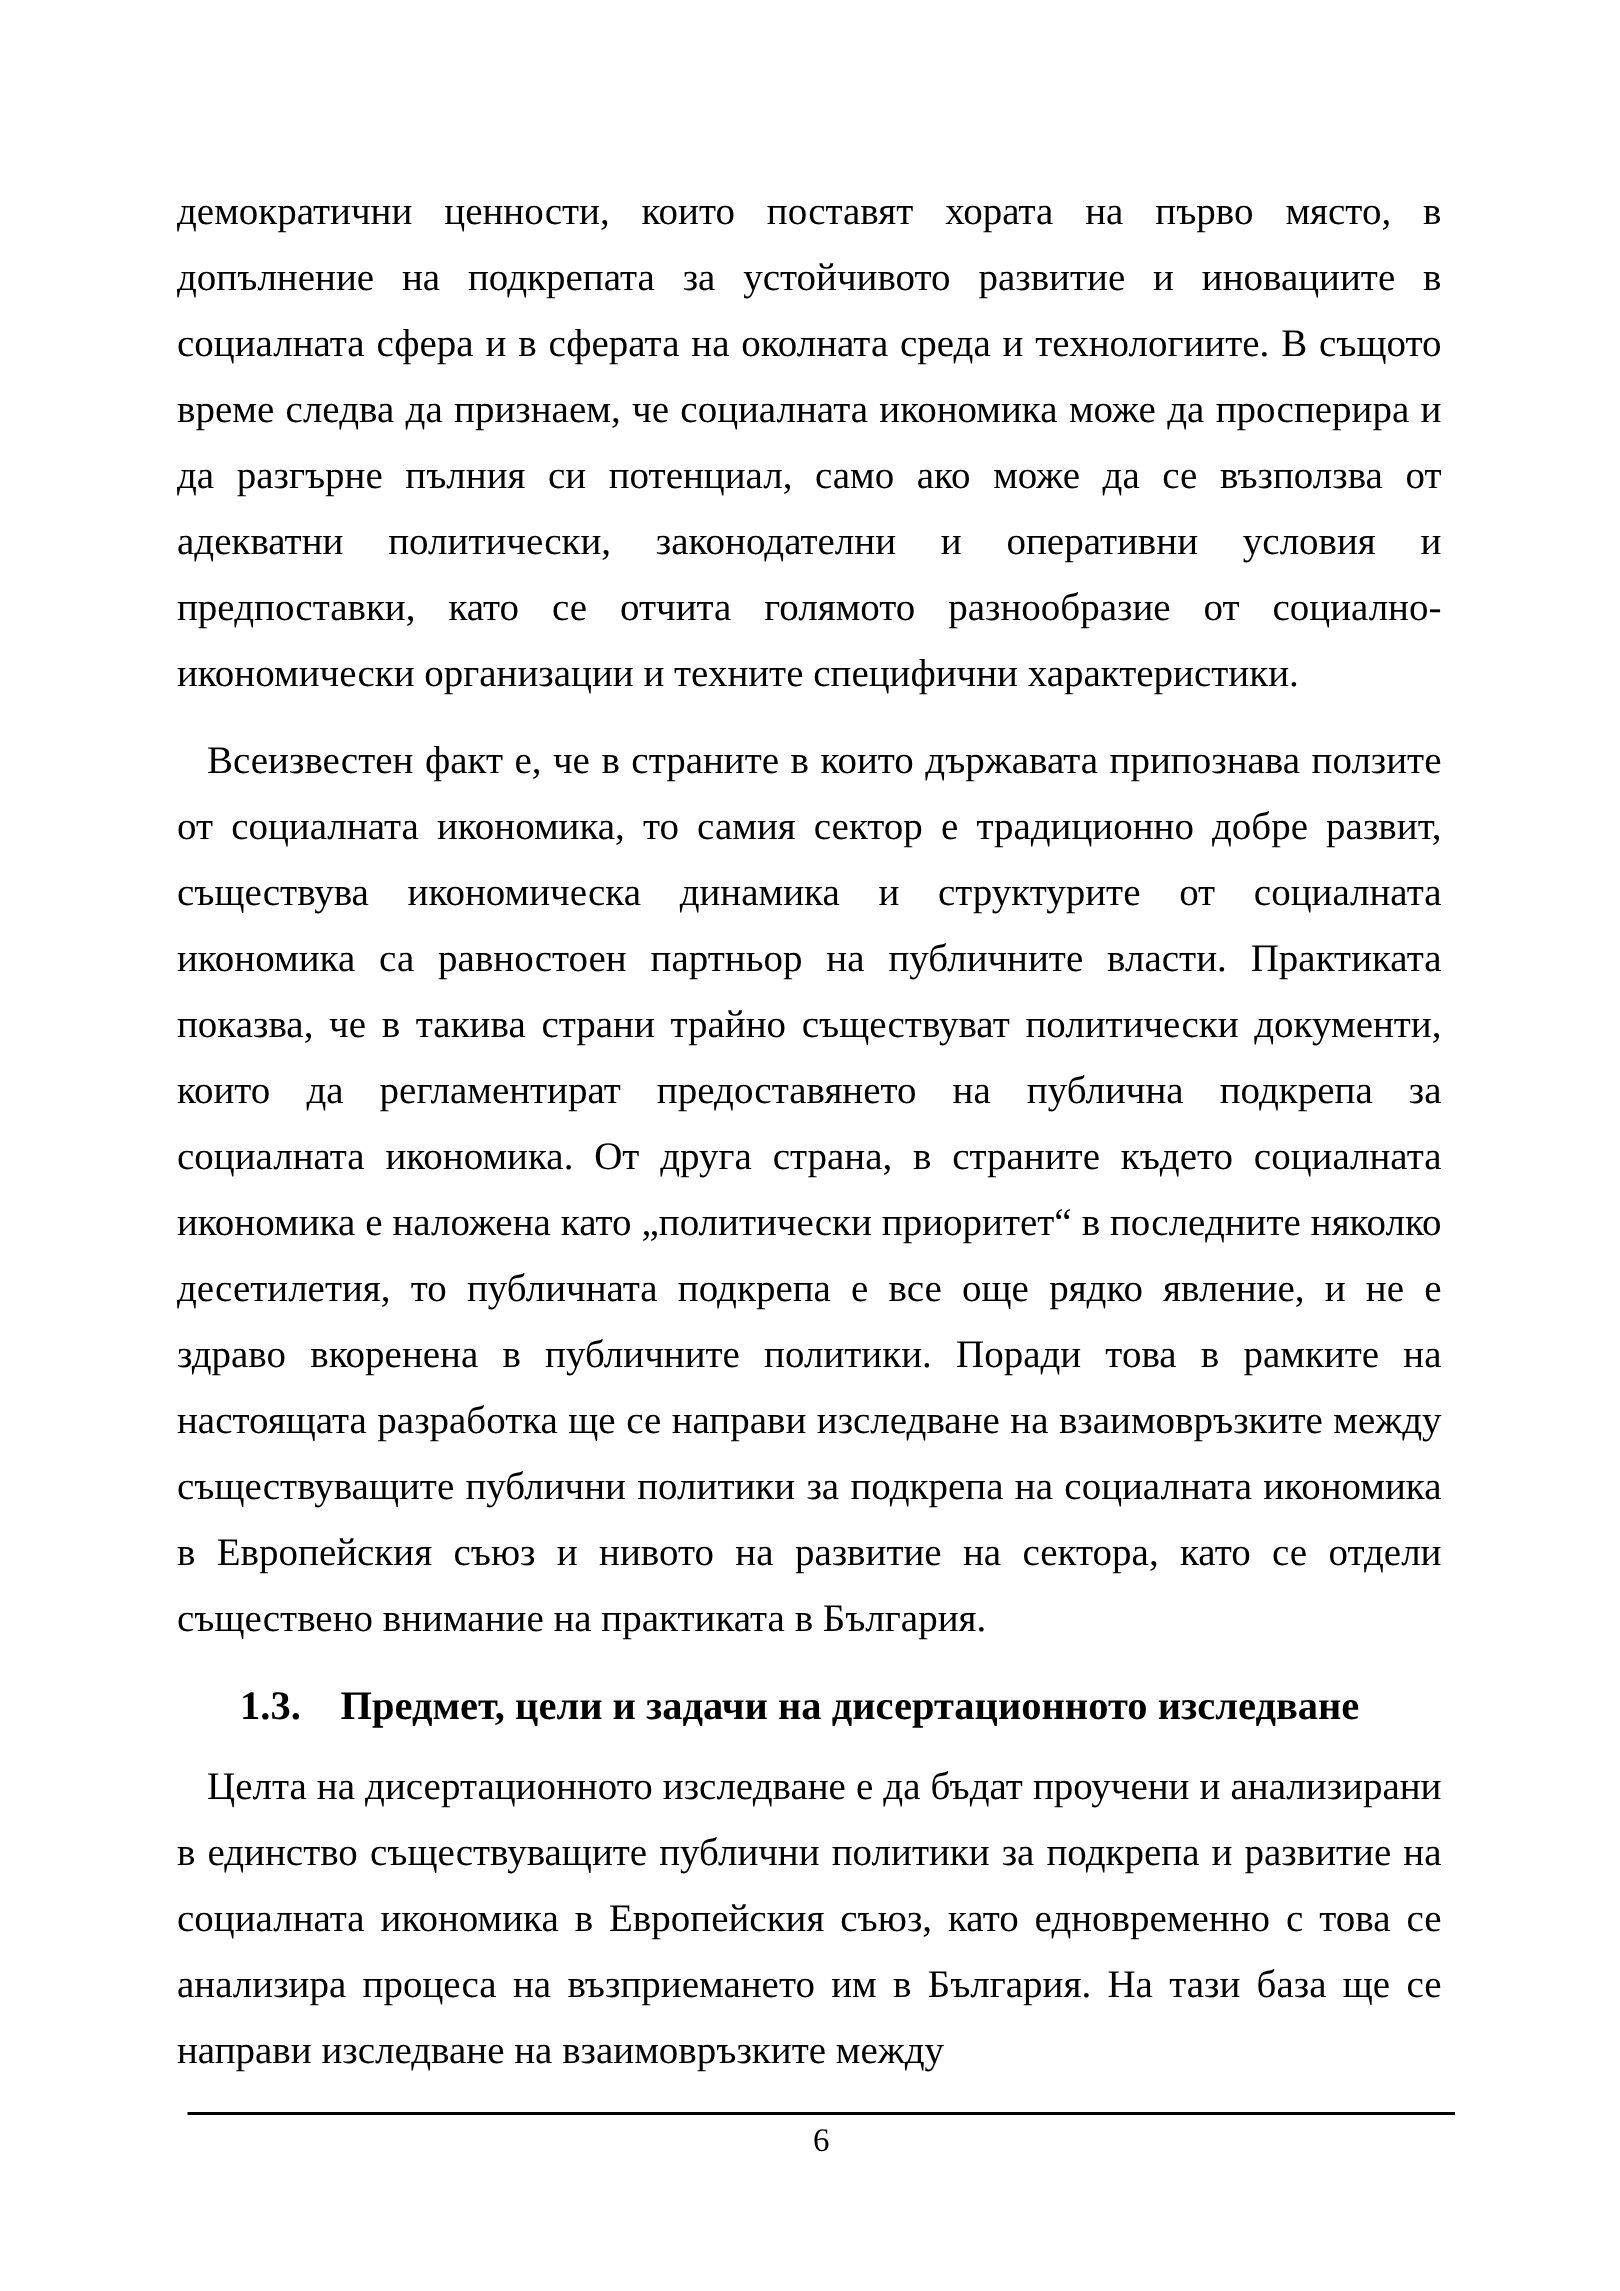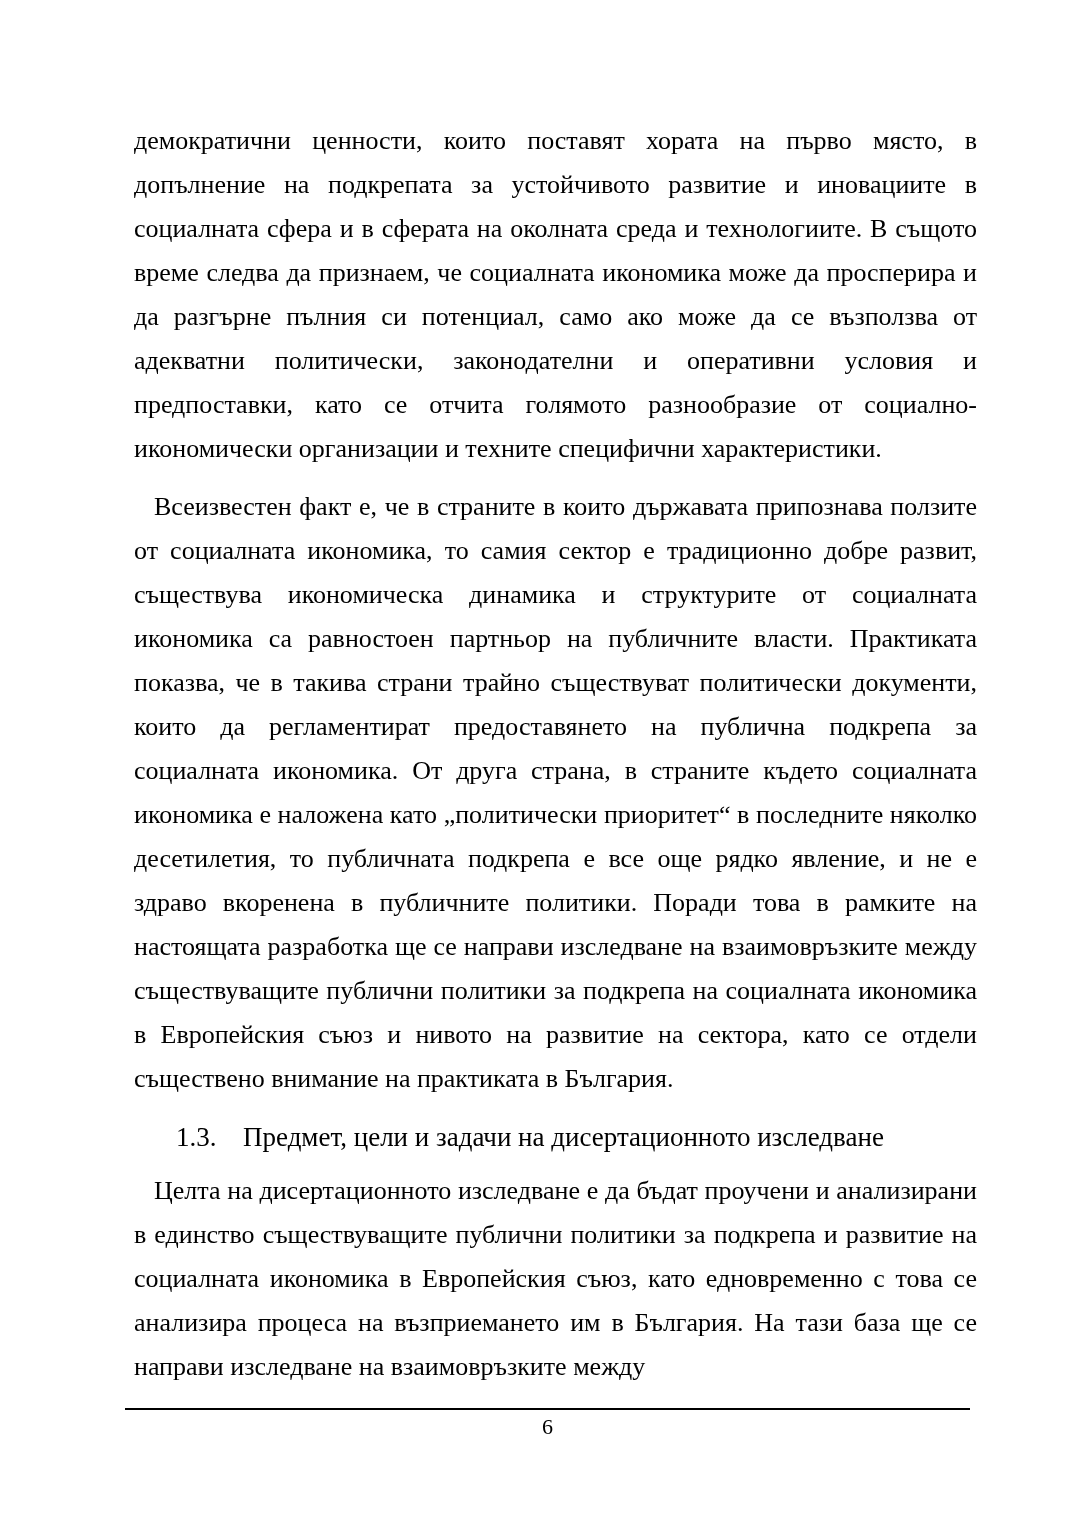--- a/index.html
+++ b/index.html
@@ -11,37 +11,37 @@
     position: relative;
     width: 1080px;
     height: 1527px;
     font-family: "Liberation Serif", "DejaVu Serif", serif;
     color: #000000;
     overflow: hidden;
   }
   .content {
     position: absolute;
     top: 119px;
-    left: 134px;
+    left: 118px;
     width: 843px;
     font-size: 26px;
     line-height: 44px;
     text-align: justify;
   }
   .para {
     margin: 0 0 14px 0;
   }
   .para.indent {
     text-indent: 20px;
   }
   .heading {
     margin: 8px 0 10px 0;
     padding-left: 42px;
     font-size: 27px;
-    font-weight: normal;
+    font-weight: bold;
     line-height: 44px;
     text-align: left;
   }
   .heading .heading-num {
     display: inline-block;
     width: 67px;
   }
   .footer {
     position: absolute;
     top: 1408px;

